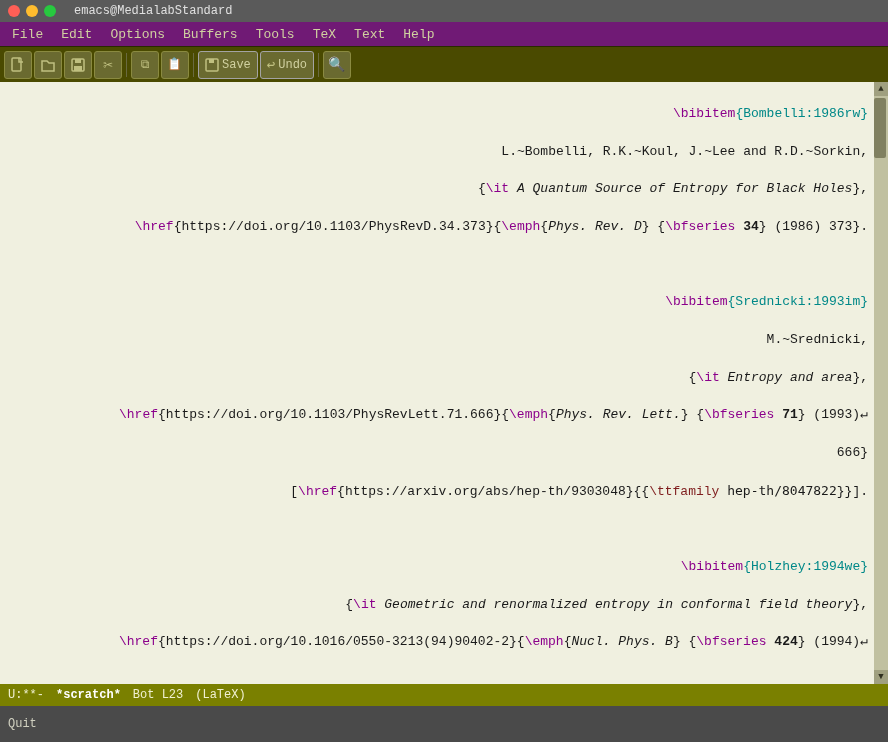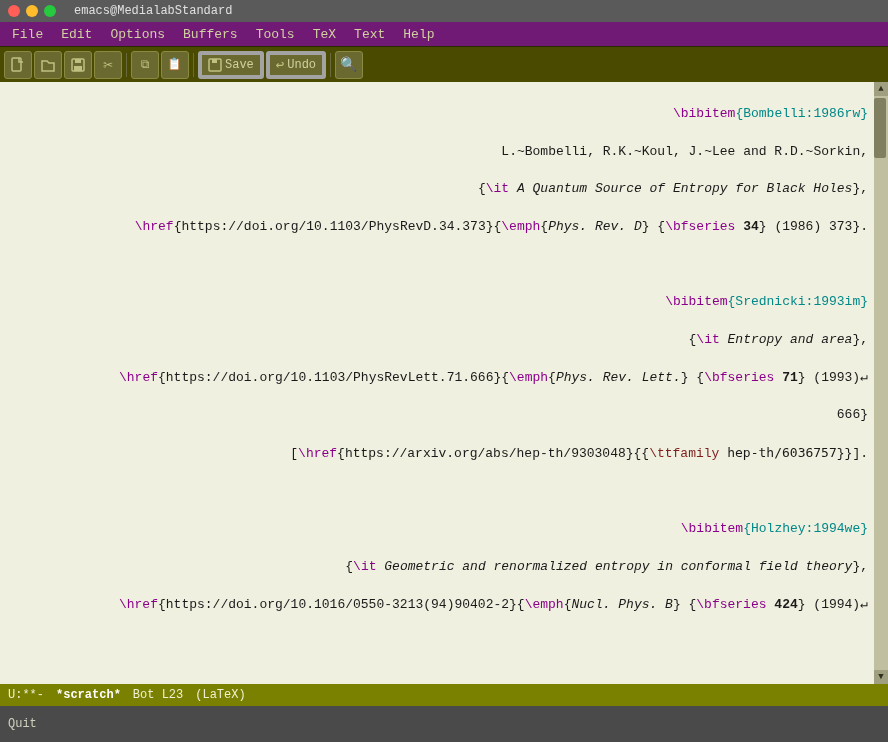--- a/index.html
+++ b/index.html
@@ -75,21 +75,21 @@
       height: 28px;
       display: flex;
       align-items: center;
       justify-content: center;
       cursor: pointer;
       color: #d0d0a0;
       font-size: 14px;
     }
     .toolbar-btn-text {
       background: #6a6a30;
-      border: 4px solid #a3a3a3;
+      border: 1px solid #a3a3a3;
       border-radius: 3px;
       height: 28px;
       padding: 0 6px;
       display: flex;
       align-items: center;
       cursor: pointer;
       color: #d0d0a0;
       font-size: 12px;
       gap: 3px;
     }
@@ -245,24 +245,25 @@
 </div>
 
 <div id="editor-container">
   <div id="editor-content">
 <span class="line-content"><span style="color:#8b008b;">\bibitem</span><span style="color:#008888;">{Bombelli:1986rw}</span></span>
 <span class="line-content"><span style="color:#1a1a1a;">L.~Bombelli, R.K.~Koul, J.~Lee and R.D.~Sorkin,</span></span>
 <span class="line-content"><span style="color:#1a1a1a;">{</span><span style="color:#8b008b;">\it</span><span style="font-style:italic; color:#1a1a1a;"> A Quantum Source of Entropy for Black Holes</span><span style="color:#1a1a1a;">},</span></span>
 <span class="line-content"><span style="color:#8b008b;">\href</span><span style="color:#1a1a1a;">{https://doi.org/10.1103/PhysRevD.34.373}{</span><span style="color:#8b008b;">\emph</span><span style="color:#1a1a1a;">{</span><span style="font-style:italic; color:#1a1a1a;">Phys. Rev. D</span><span style="color:#1a1a1a;">} {</span><span style="color:#8b008b;">\bfseries</span><span style="font-weight:bold; color:#1a1a1a;"> 34</span><span style="color:#1a1a1a;">} (1986) 373}.</span></span>
 <span class="line-content"> </span>
 <span class="line-content"><span style="color:#8b008b;">\bibitem</span><span style="color:#008888;">{Srednicki:1993im}</span></span>
+<span class="line-content"><span style="color:#1a1a1a;">M.~Srednicki,</span></span>
 <span class="line-content"><span style="color:#1a1a1a;">{</span><span style="color:#8b008b;">\it</span><span style="font-style:italic; color:#1a1a1a;"> Entropy and area</span><span style="color:#1a1a1a;">},</span></span>
 <span class="line-content"><span style="color:#8b008b;">\href</span><span style="color:#1a1a1a;">{https://doi.org/10.1103/PhysRevLett.71.666}{</span><span style="color:#8b008b;">\emph</span><span style="color:#1a1a1a;">{</span><span style="font-style:italic; color:#1a1a1a;">Phys. Rev. Lett.</span><span style="color:#1a1a1a;">} {</span><span style="color:#8b008b;">\bfseries</span><span style="font-weight:bold; color:#1a1a1a;"> 71</span><span style="color:#1a1a1a;">} (1993)↵</span></span>
 <span class="line-content"><span style="color:#1a1a1a;"> 666}</span></span>
-<span class="line-content"><span style="color:#1a1a1a;">[</span><span style="color:#8b008b;">\href</span><span style="color:#1a1a1a;">{https://arxiv.org/abs/hep-th/9303048}{{</span><span style="color:#7f1d1d;">\ttfamily</span><span style="font-family:monospace; color:#1a1a1a;"> hep-th/6036757</span><span style="color:#1a1a1a;">}}].</span></span>
+<span class="line-content"><span style="color:#1a1a1a;">[</span><span style="color:#8b008b;">\href</span><span style="color:#1a1a1a;">{https://arxiv.org/abs/hep-th/9303048}{{</span><span style="color:#7f1d1d;">\ttfamily</span><span style="font-family:monospace; color:#1a1a1a;"> hep-th/8047822</span><span style="color:#1a1a1a;">}}].</span></span>
 <span class="line-content"> </span>
 <span class="line-content"><span style="color:#8b008b;">\bibitem</span><span style="color:#008888;">{Holzhey:1994we}</span></span>
 <span class="line-content"><span style="color:#1a1a1a;">{</span><span style="color:#8b008b;">\it</span><span style="font-style:italic; color:#1a1a1a;"> Geometric and renormalized entropy in conformal field theory</span><span style="color:#1a1a1a;">},</span></span>
 <span class="line-content"><span style="color:#8b008b;">\href</span><span style="color:#1a1a1a;">{https://doi.org/10.1016/0550-3213(94)90402-2}{</span><span style="color:#8b008b;">\emph</span><span style="color:#1a1a1a;">{</span><span style="font-style:italic; color:#1a1a1a;">Nucl. Phys. B</span><span style="color:#1a1a1a;">} {</span><span style="color:#8b008b;">\bfseries</span><span style="font-weight:bold; color:#1a1a1a;"> 424</span><span style="color:#1a1a1a;">} (1994)↵</span></span>
 
 
 
 
   </div>
   <div id="scrollbar">

